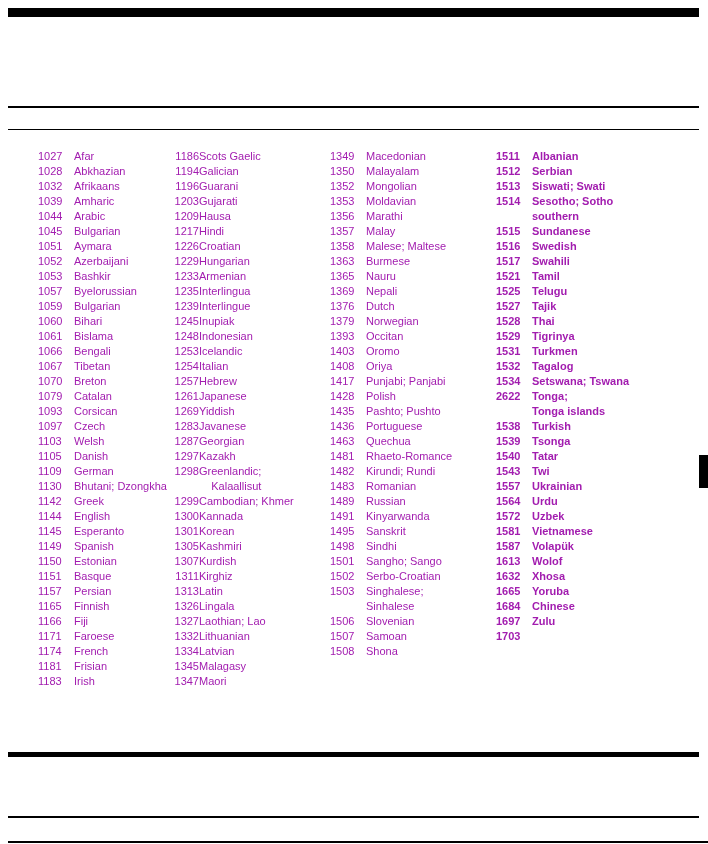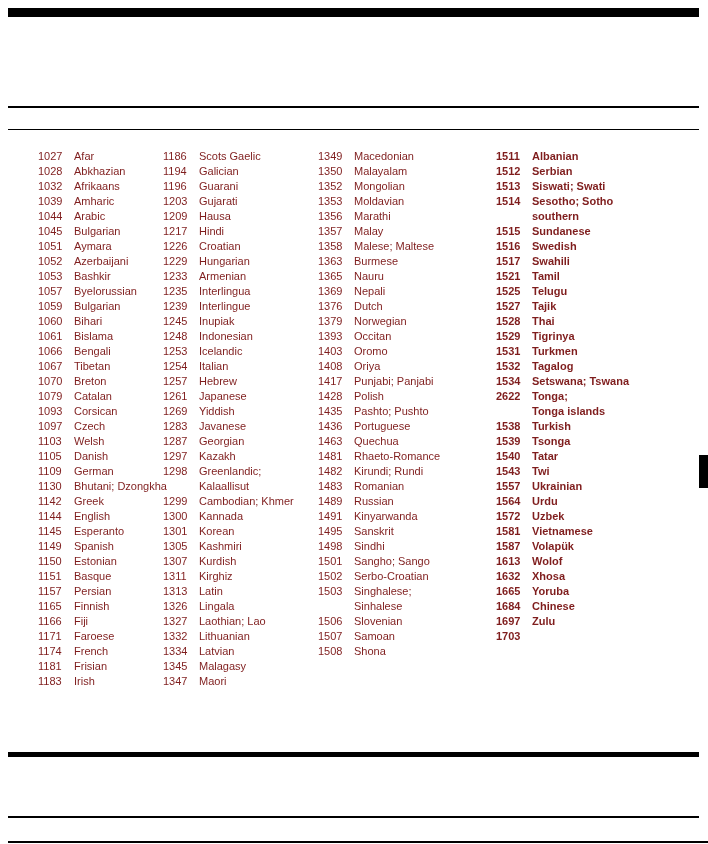--- a/index.html
+++ b/index.html
@@ -9,21 +9,21 @@
   }
   body {
     font-family: "Liberation Sans", "DejaVu Sans", sans-serif;
   }
   .page {
     position: relative;
     width: 708px;
     height: 844px;
     background: #ffffff;
     overflow: hidden;
-    color: #7f1d1d;
+    color: #a21caf;
   }
   .rule {
     position: absolute;
     background: #000000;
   }
   .top-bar        { left: 8px; top: 8px;   width: 691px; height: 9px; }
   .header-rule    { left: 8px; top: 106px; width: 691px; height: 2px; }
   .subheader-rule { left: 8px; top: 129px; width: 691px; height: 1px; }
   .bottom-thick   { left: 8px; top: 752px; width: 691px; height: 5px; }
   .bottom-rule1   { left: 8px; top: 816px; width: 691px; height: 2px; }
@@ -36,22 +36,22 @@
     height: 33px;
     background: #000000;
   }
   .col {
     position: absolute;
     top: 149px;
     font-size: 11px;
     line-height: 15px;
   }
   .col1 { left: 38px;  width: 125px; }
-  .col2 { left: 163px; width: 167px; }
-  .col3 { left: 318px; width: 166px; }
+  .col2 { left: 163px; width: 167px; text-align: right; }
+  .col3 { left: 330px; width: 166px; }
   .col4 { left: 496px; width: 200px; font-weight: bold; }
   .lang-row {
     display: flex;
     align-items: flex-start;
   }
   .code {
     flex: 0 0 36px;
     white-space: pre;
   }
   .name {

